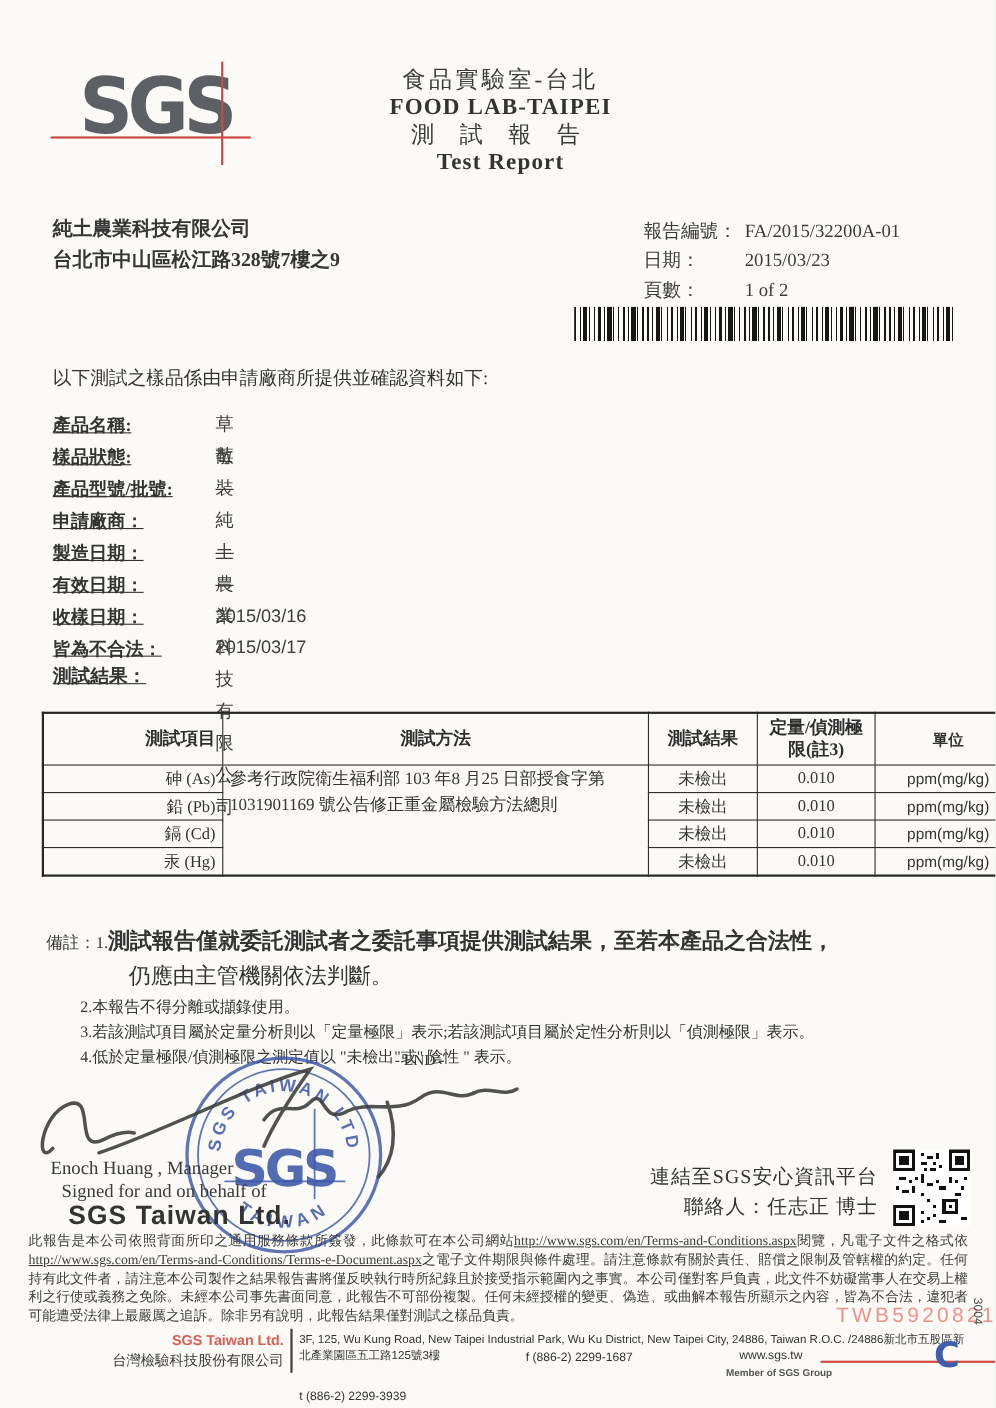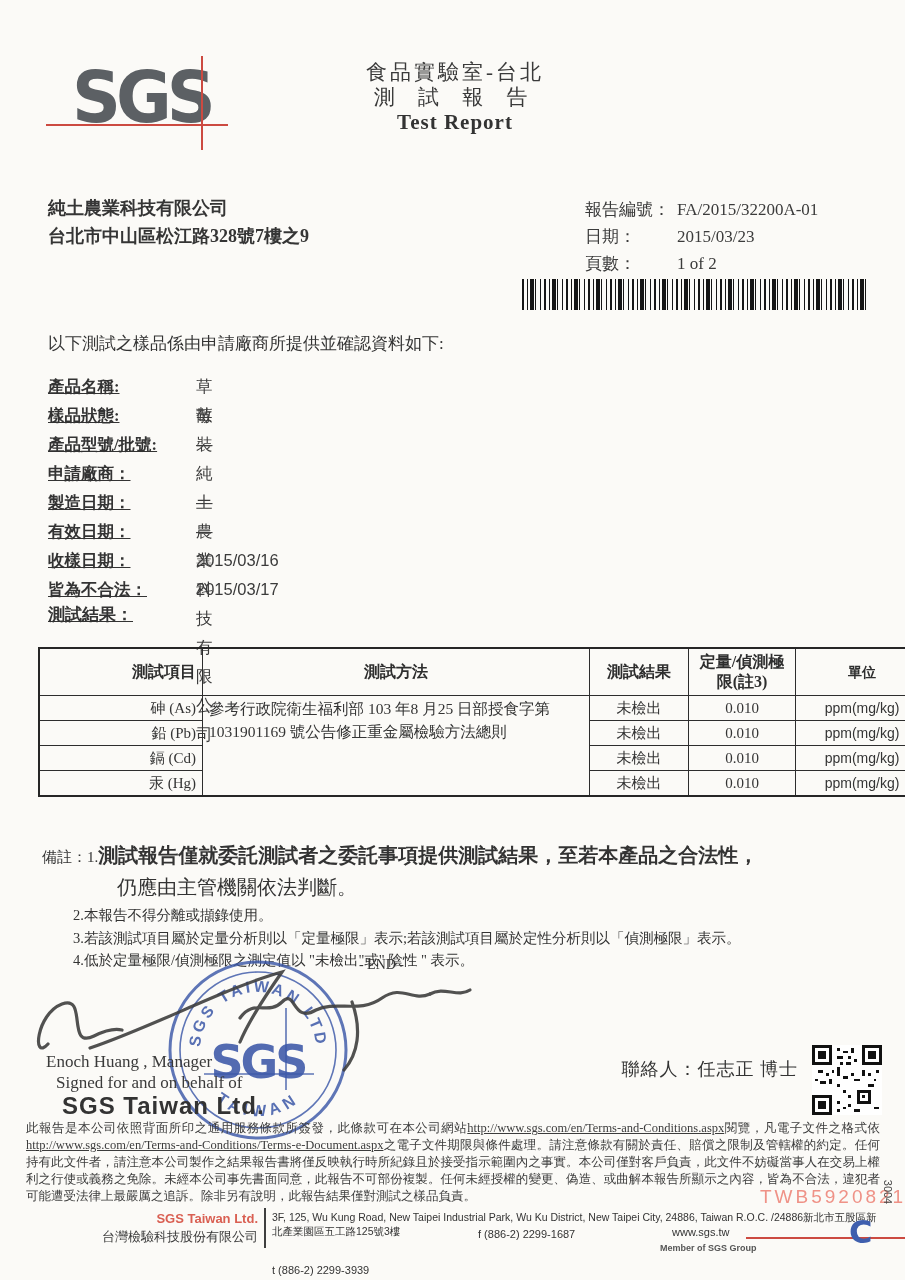--- a/index.html
+++ b/index.html
@@ -93,20 +93,21 @@
 </head>
 <body>
 
 <div id="page">
 
   <div id="logo">SGS</div>
   <div id="red-v"></div>
   <div id="red-h"></div>
   <div id="titles">
     <div class="t-zh">食品實驗室-台北</div>
+    <div class="t-en">FOOD LAB-TAIPEI</div>
     <div class="t-zh t-sp">測 試 報 告</div>
     <div class="t-en">Test Report</div>
   </div>
 
   <div id="applicant">
     <div>純土農業科技有限公司</div>
     <div>台北市中山區松江路328號7樓之9</div>
   </div>
   <div id="meta">
     <div class="mrow">
@@ -211,20 +212,21 @@
       <path d="M322,44 C332,72 328,96 314,112"></path>
       <path d="M400,36 C414,28 428,40 440,32"></path>
     </g>
   </svg>
 
   <div id="sig-name">Enoch Huang , Manager</div>
   <div id="sig-behalf">Signed for and on behalf of</div>
   <div id="sig-company">SGS Taiwan Ltd.</div>
 
   <div id="platform">
+    <div>連結至SGS安心資訊平台</div>
     <div>聯絡人：任志正 博士</div>
   </div>
   <svg id="qr" viewBox="0 0 25 25" shape-rendering="crispEdges">
     <rect width="25" height="25" fill="#fff"></rect>
     <g fill="#111">
       <rect x="0" y="0" width="7" height="7"></rect>
         <rect x="18" y="0" width="7" height="7"></rect>
         <rect x="0" y="18" width="7" height="7"></rect>
       <rect x="1" y="1" width="5" height="5" fill="#fff"></rect>
         <rect x="19" y="1" width="5" height="5" fill="#fff"></rect>

